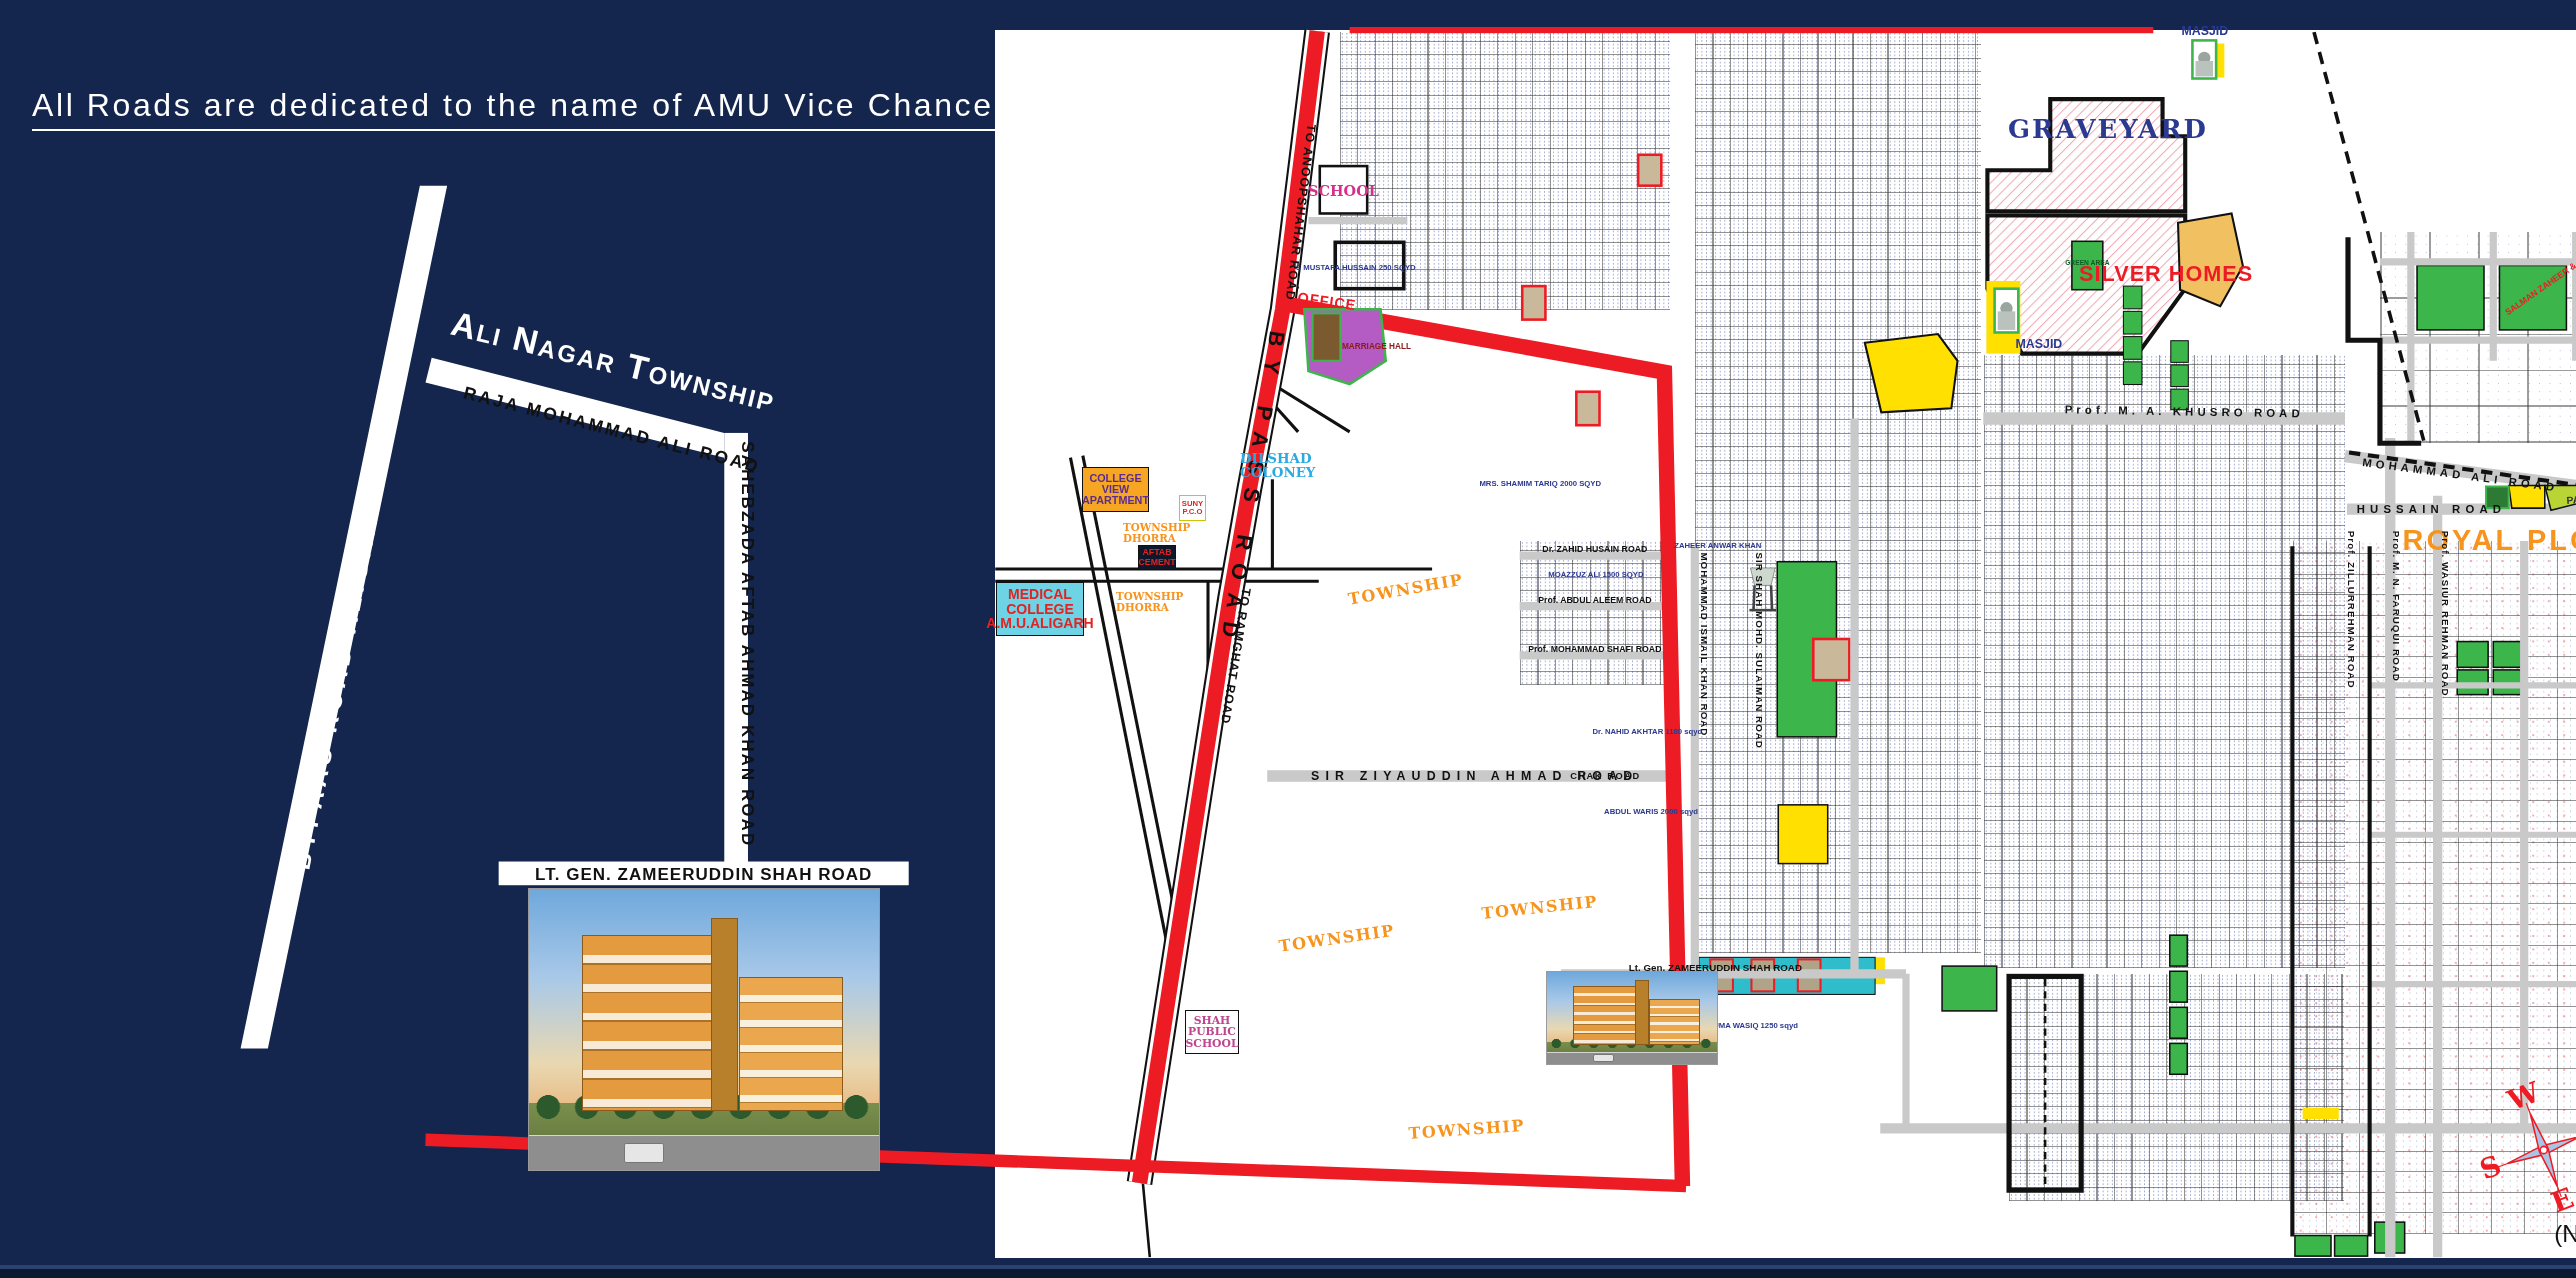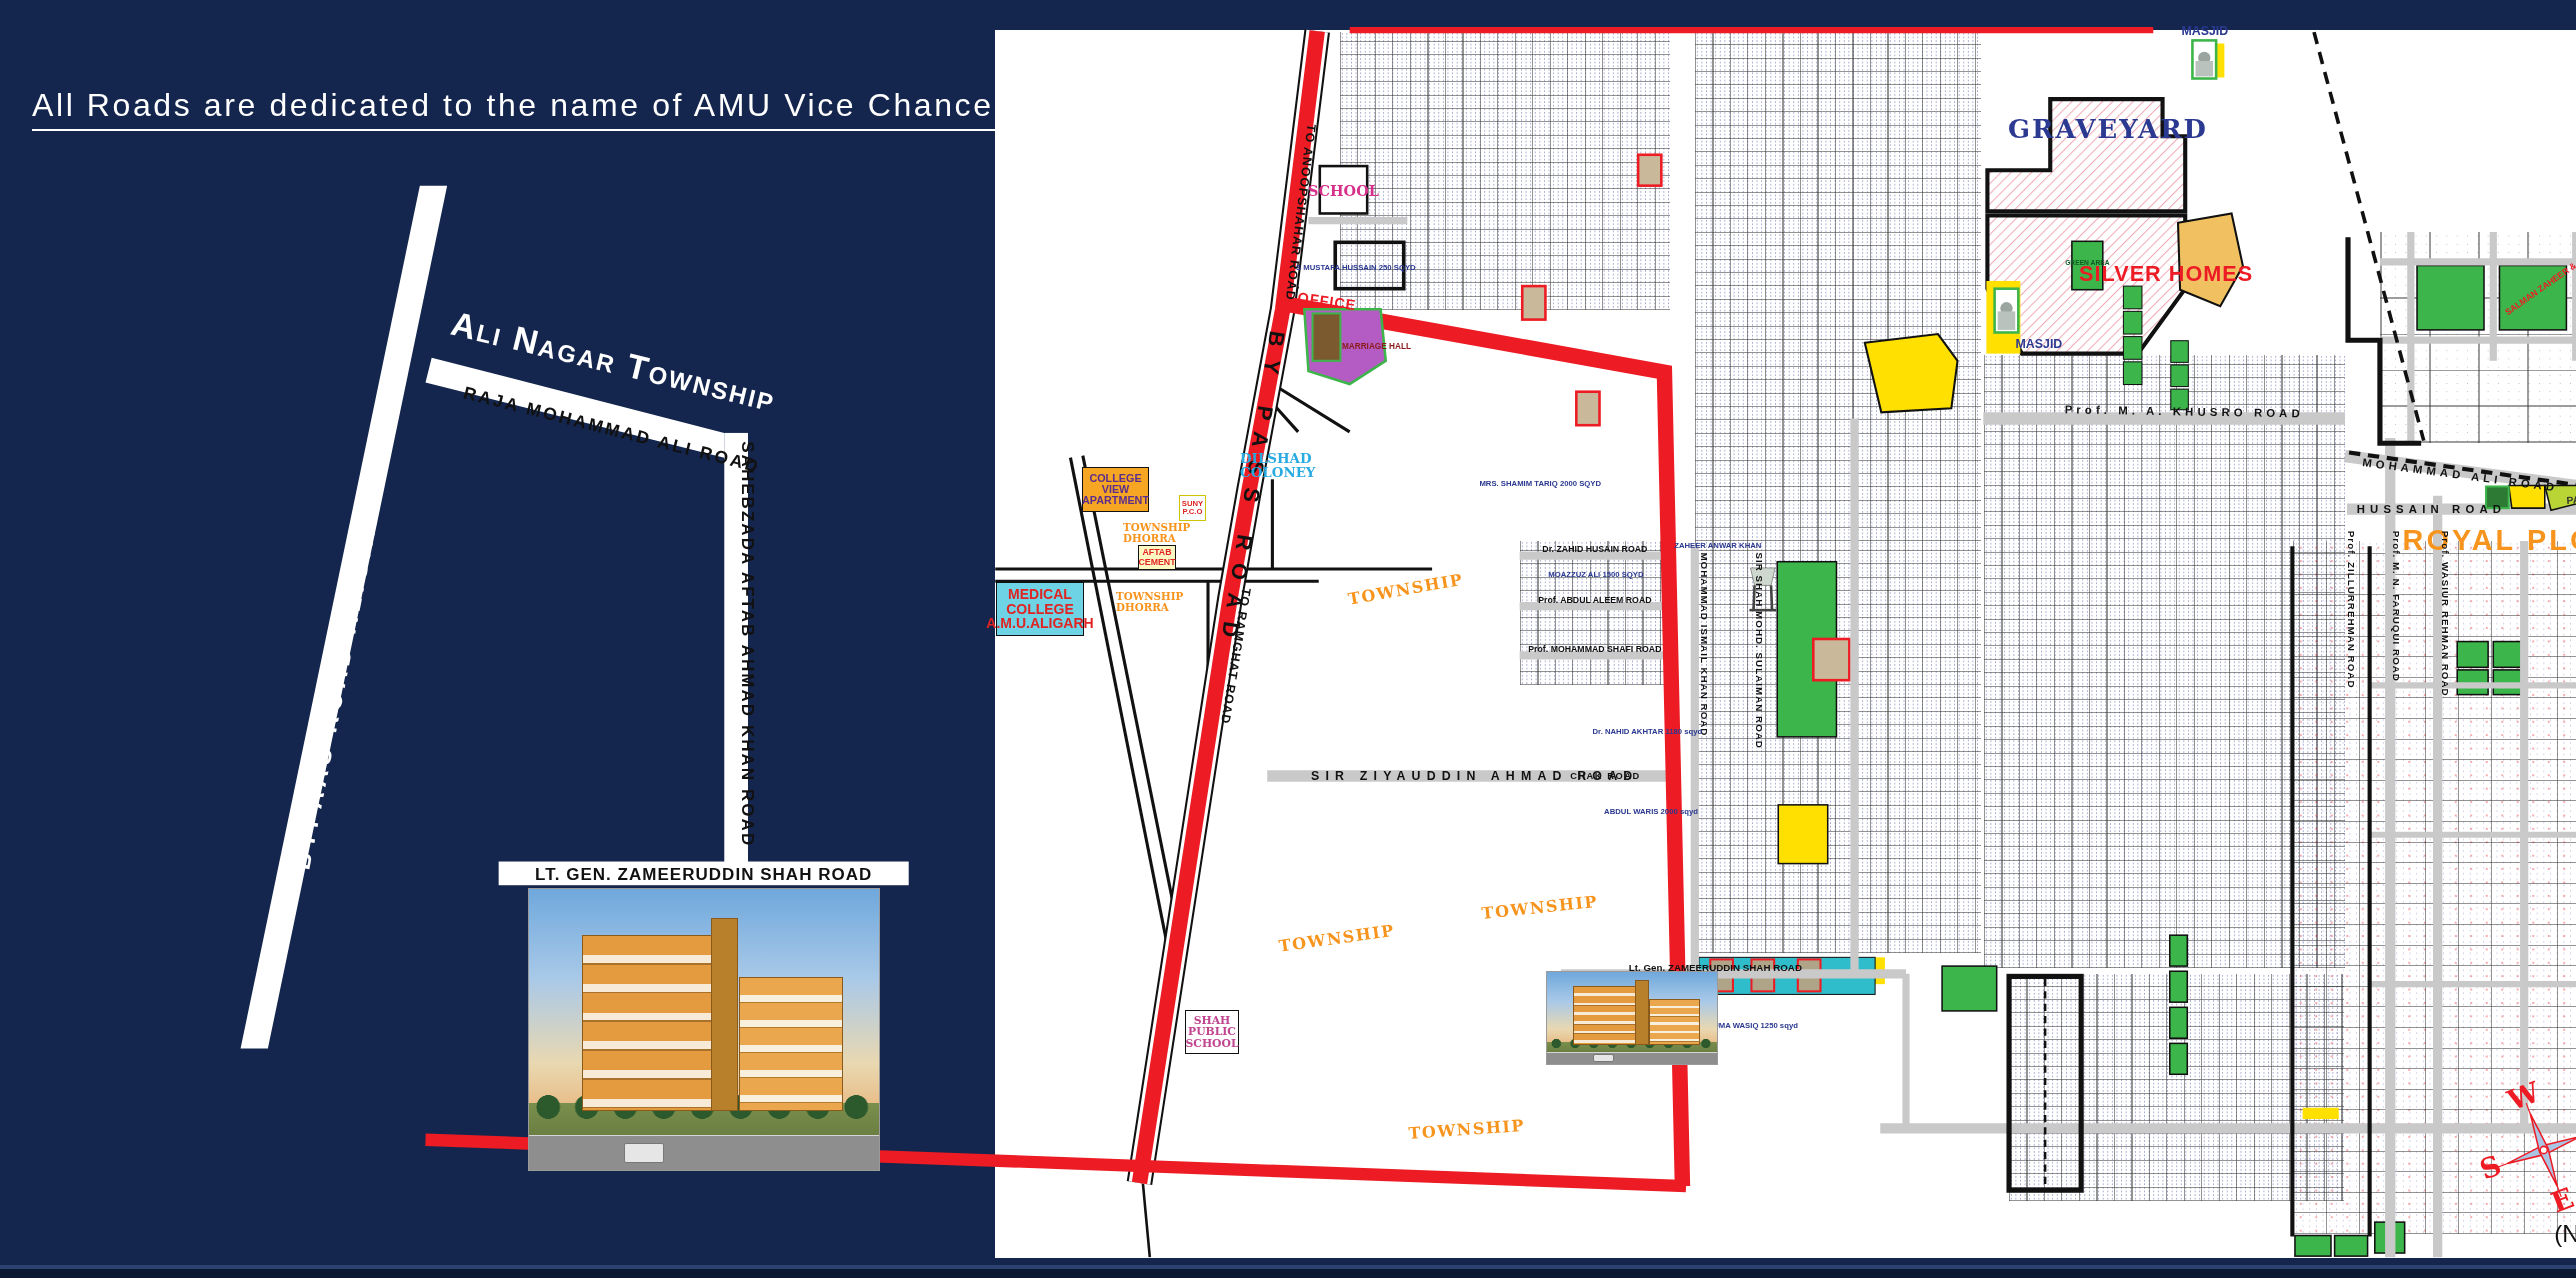--- a/index.html
+++ b/index.html
@@ -299,21 +299,21 @@
         <text x="3315" y="1996">HUMA WASIQ 1250 sqyd</text>
         <text x="2632" y="524" text-anchor="middle">S MUSTAFA HUSSAIN 250 SQYD</text>
       </g>
       <text transform="translate(4868,612) rotate(-35)" fill="#ed1c24" font-size="17" font-weight="bold">SALMAN ZAHEER &amp; SABA ZAHEER</text>
     </g>
   </svg>
 
   <div class="abs box maplbl" style="left:1082px;top:467px;width:65px;height:43px;background:#f6a623;color:#5b2d8e;font-size:10.8px;">COLLEGE VIEW APARTMENT</div>
   <div class="abs box maplbl" style="left:996px;top:582px;width:86px;height:52px;background:#6ed3e4;color:#e02424;font-size:14px;">MEDICAL COLLEGE A.M.U.ALIGARH</div>
   <div class="abs box maplbl" style="left:1179px;top:495px;width:25px;height:24px;background:#ffffff;border-color:#cfc400;color:#e02424;font-size:7.7px;">SUNY P.C.O</div>
-  <div class="abs box maplbl" style="left:1138px;top:545px;width:36px;height:23px;background:#fef9c3;color:#e02424;font-size:8.8px;">AFTAB CEMENT</div>
+  <div class="abs box maplbl" style="left:1138px;top:545px;width:36px;height:23px;background:#0f172a;color:#e02424;font-size:8.8px;">AFTAB CEMENT</div>
   <div class="abs box maplbl serif" style="left:1185px;top:1010px;width:52px;height:42px;background:#fff;color:#c0448f;font-size:10.8px;">SHAH PUBLIC SCHOOL</div>
   <div class="abs maplbl serif" style="left:1240px;top:451px;width:62px;color:#29abe2;font-weight:bold;font-size:13.4px;">DILSHAD COLONEY</div>
   <div class="abs maplbl serif" style="left:1123px;top:522px;width:49px;color:#f7941d;font-weight:bold;font-size:10.3px;text-align:center;">TOWNSHIP DHORRA</div>
   <div class="abs maplbl serif" style="left:1116px;top:591px;width:49px;color:#f7941d;font-weight:bold;font-size:10.3px;text-align:center;">TOWNSHIP DHORRA</div>
   <div class="abs maplbl township" style="left:1347px;top:592px;transform:rotate(-10deg);">TOWNSHIP</div>
   <div class="abs maplbl township" style="left:1278px;top:939px;transform:rotate(-8deg);">TOWNSHIP</div>
   <div class="abs maplbl township" style="left:1481px;top:906px;transform:rotate(-6deg);">TOWNSHIP</div>
   <div class="abs maplbl township" style="left:1408px;top:1126px;transform:rotate(-4deg);">TOWNSHIP</div>
   <div class="abs" id="nts">(N.T.S)</div>
 

